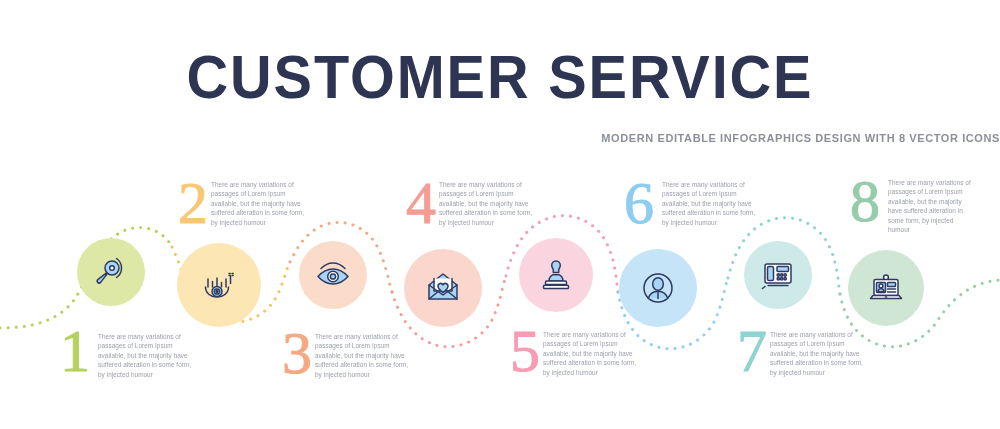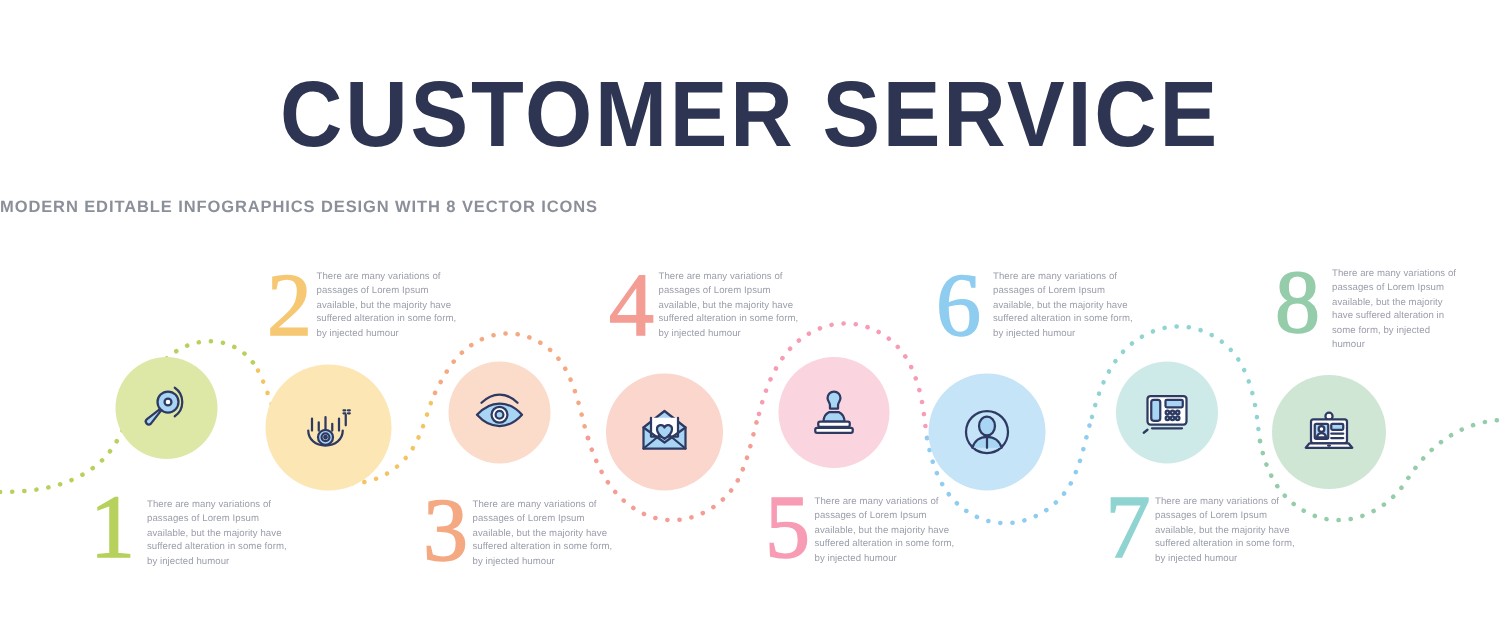--- a/index.html
+++ b/index.html
@@ -19,21 +19,21 @@
     font-size:62px;
     line-height:62px;
     font-weight:bold;
     letter-spacing:2px;
     color:#2e3552;
     transform:scaleX(0.93);
     font-family:"Liberation Sans", sans-serif;
   }
   .subtitle {
     position:absolute; left:0; top:120px; width:1000px;
-    text-align:left;
+    text-align:right;
     font-size:11px;
     font-weight:bold;
     letter-spacing:0.6px;
     color:#8b8f99;
   }
 
   
   #wave { position:absolute; left:0; top:0; width:1000px; height:429px; pointer-events:none; }
   .circle {
     position:absolute;

